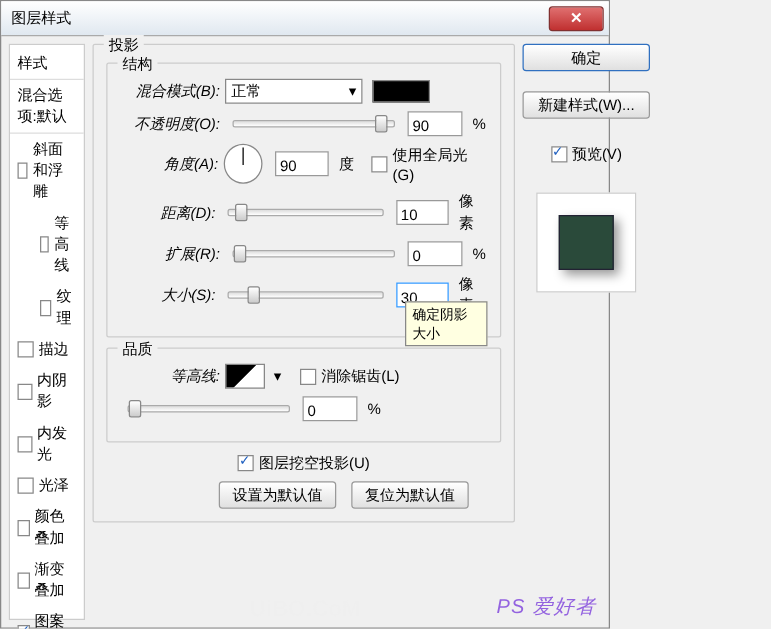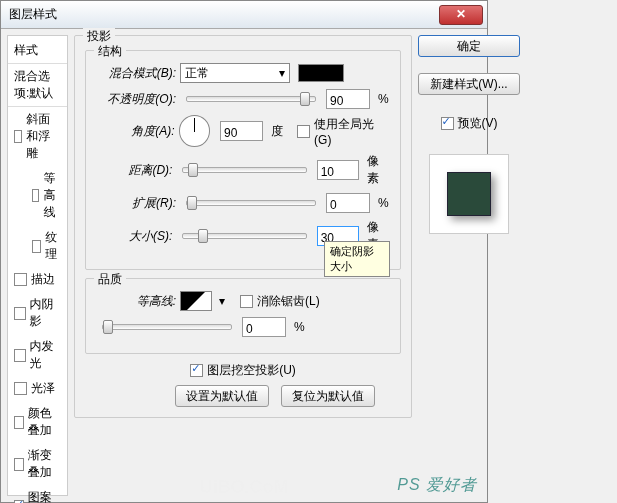--- a/index.html
+++ b/index.html
@@ -34,21 +34,21 @@
 .contour-swatch { width: 32px; height: 20px; border: 1px solid #888; background: linear-gradient(135deg,#000 0%,#000 49%,#fff 51%,#fff 100%); position: relative; }
 .contour-swatch::after { content:"▾"; position:absolute; right:-14px; top:2px; }
 .btn { background: linear-gradient(#fff,#e0e0e0); border: 1px solid #999; border-radius: 3px; height: 22px; padding: 0 10px; display: inline-flex; align-items: center; justify-content: center; }
 .rightcol { width: 112px; display: flex; flex-direction: column; gap: 16px; align-items: stretch; }
 .rightcol .btn { width: 102px; margin: 0 auto; }
 .rightcol .btn.primary { border: 1px solid #3070c0; }
 .preview-cb { display: flex; align-items: center; justify-content: center; gap: 4px; margin-top: 4px; }
 .preview-box { width: 80px; height: 80px; border: 1px solid #ccc; background: #fff; margin: 6px auto 0; display: flex; align-items: center; justify-content: center; }
 .preview-inner { width: 44px; height: 44px; background: #2a4a3a; border: 1px solid #223; box-shadow: 4px 4px 8px rgba(0,0,0,.4); }
 .tooltip { position: absolute; background: #ffffe1; border: 1px solid #888; padding: 2px 5px; font-size: 11px; }
-.watermark { position: absolute; bottom: 6px; right: 10px; color: #0f766e; font-size: 16px; font-style: italic; opacity: .7; letter-spacing: 1px; }
+.watermark { position: absolute; bottom: 6px; right: 10px; color: #6d28d9; font-size: 16px; font-style: italic; opacity: .7; letter-spacing: 1px; }
 .watermark2 { position: absolute; bottom: 4px; left: 50%; transform: translateX(-50%); color: #eee; font-size: 18px; font-weight: bold; opacity: .25; }
 .btnrow { display: flex; gap: 12px; margin: 6px 0 0 90px; }
 </style>
 </head>
 <body>
 
 <div class="window">
   <div class="titlebar">
     <span class="title">图层样式</span>
     <div class="closebtn">✕</div>

